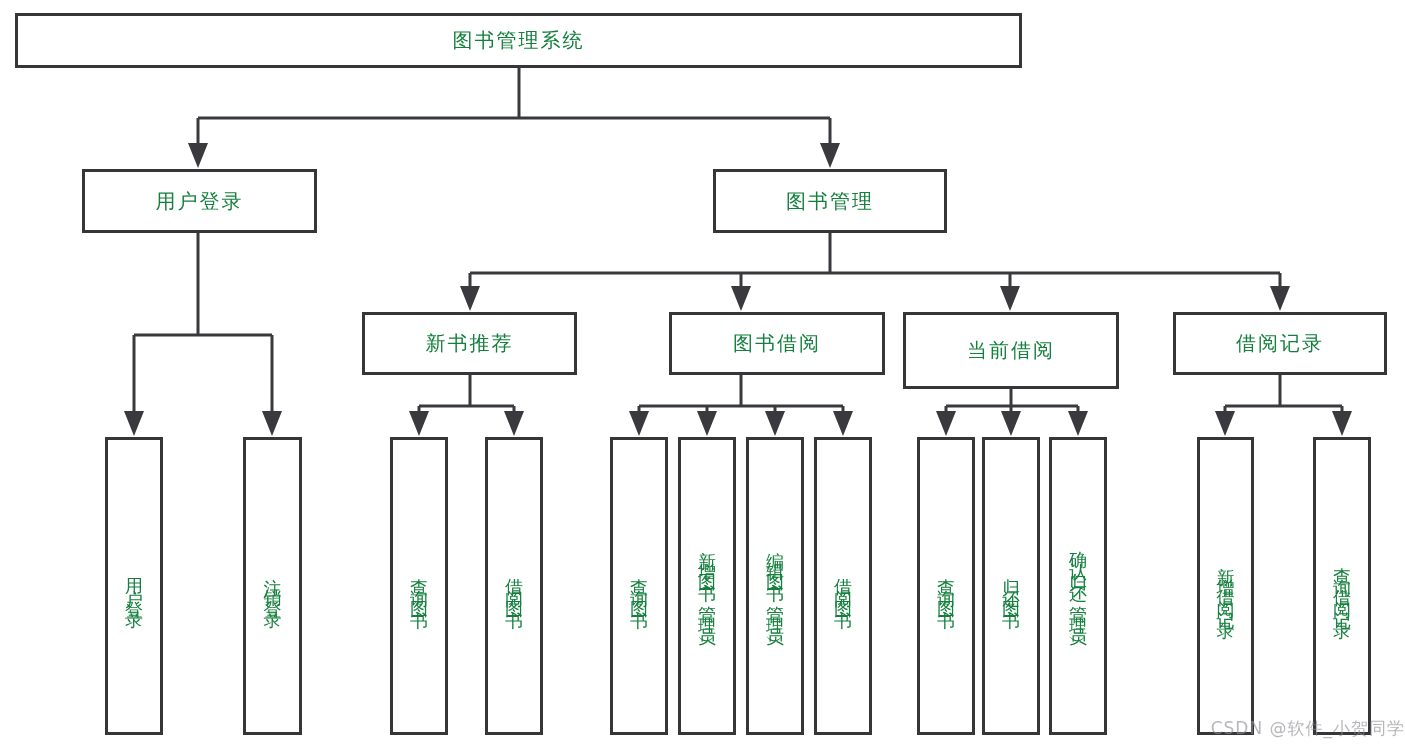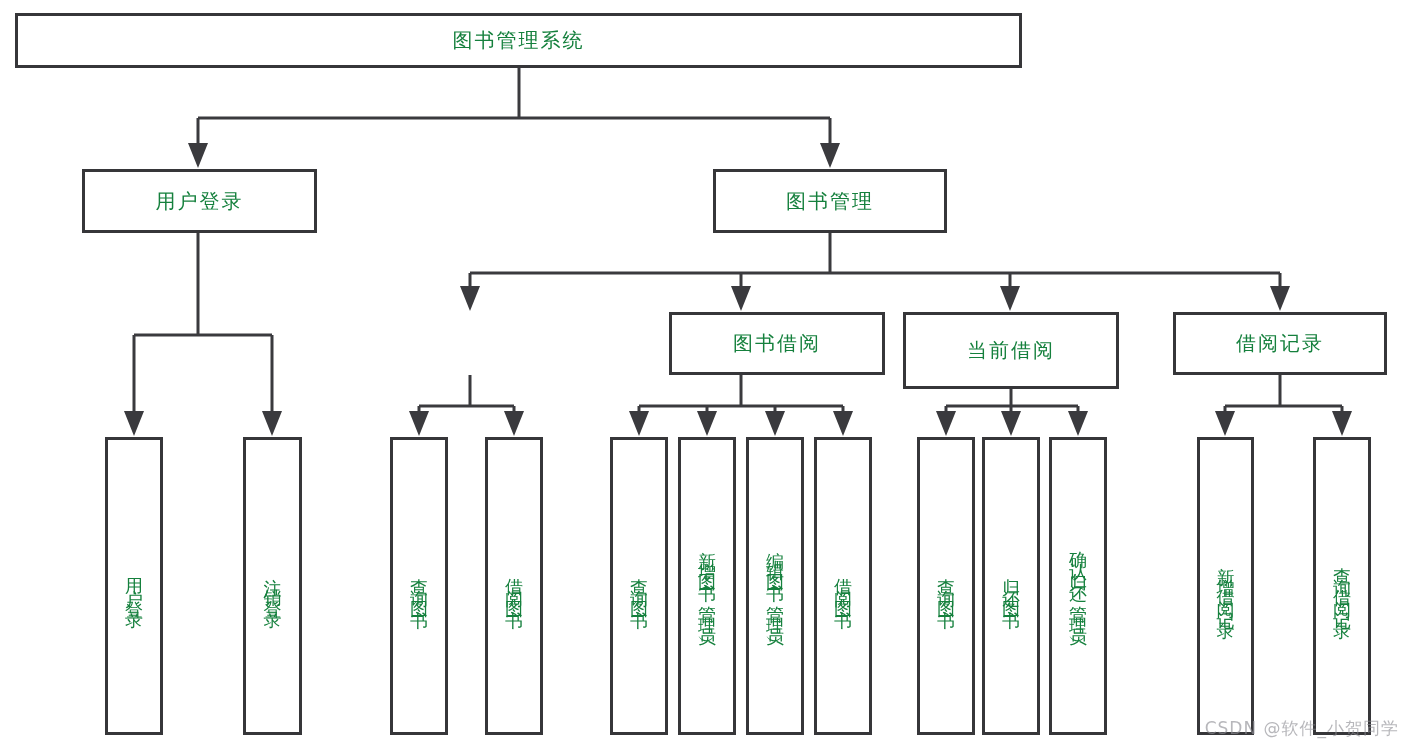--- a/index.html
+++ b/index.html
@@ -41,21 +41,21 @@
     writing-mode: vertical-lr;
     text-orientation: mixed;
     font-size: 18px;
     letter-spacing: 11px;
     line-height: 1;
     white-space: nowrap;
   }
   .watermark {
     position: absolute;
     top: 717px;
-    right: 6px;
+    right: 0;
     font-size: 17px;
     color: rgba(145, 145, 150, 0.65);
     letter-spacing: 1px;
     z-index: 10;
     white-space: nowrap;
   }
 </style>
 </head>
 <body>
 
@@ -99,20 +99,21 @@
       <polygon points="1215,411 1235,411 1225,436"></polygon>
       <polygon points="1332,411 1352,411 1342,436"></polygon>
     </g>
   </svg>
 
   <div class="node hbox" style="left:15px; top:13px; width:1007px; height:55px;">图书管理系统</div>
 
   <div class="node hbox" style="left:82px; top:169px; width:235px; height:64px;">用户登录</div>
   <div class="node hbox" style="left:713px; top:169px; width:234px; height:64px;">图书管理</div>
 
+  <div class="node hbox" style="left:362px; top:312px; width:215px; height:63px;">新书推荐</div>
   <div class="node hbox" style="left:633px; top:312px; width:216px; height:63px;margin-left:36px;">图书借阅</div>
   <div class="node hbox" style="left:903px; top:312px; width:216px; height:77px;">当前借阅</div>
   <div class="node hbox" style="left:1173px; top:312px; width:214px; height:63px;">借阅记录</div>
 
   <div class="node vbox" style="left:105px; top:437px; width:58px; height:298px;">用户登录</div>
   <div class="node vbox" style="left:243px; top:437px; width:59px; height:298px;">注销登录</div>
 
   <div class="node vbox" style="left:390px; top:437px; width:58px; height:298px;">查询图书</div>
   <div class="node vbox" style="left:485px; top:437px; width:58px; height:298px;">借阅图书</div>
 

